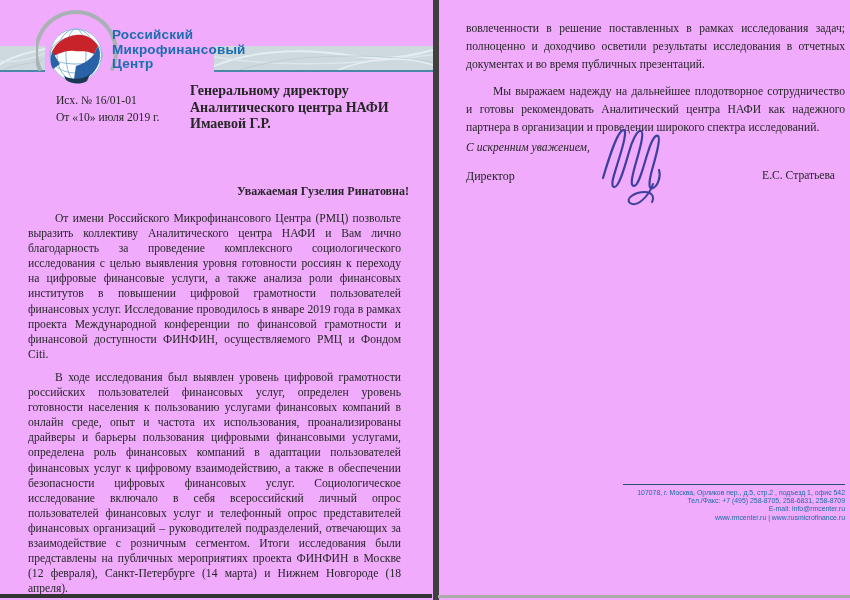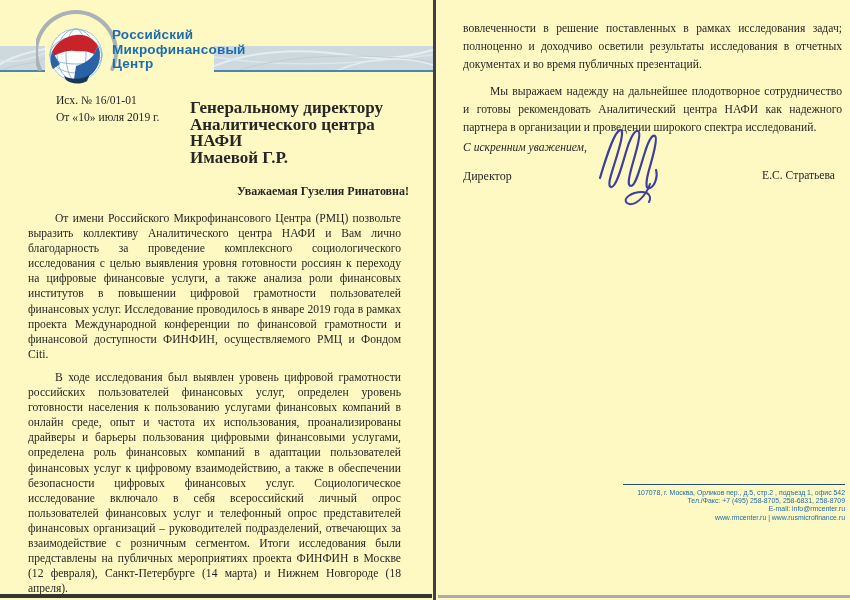--- a/index.html
+++ b/index.html
@@ -1,38 +1,38 @@
 <!DOCTYPE html>
 <html><head>
 <meta charset="utf-8">
 <style>
   * { margin:0; padding:0; box-sizing:border-box; }
   html,body { width:850px; height:600px; background:#ffffff; }
   body { font-family:"Liberation Serif", serif; color:#262626; }
-  .scan { position:relative; width:850px; height:600px; background:#fef9c3; overflow:hidden; }
+  .scan { position:relative; width:850px; height:600px; background:#f0abfc; overflow:hidden; }
 
   .page { position:absolute; top:0; height:600px; }
   .page1 { left:0; width:433px; }
-  .page2 { left:433px; width:417px; border-left:3px solid #404040; }
+  .page2 { left:433px; width:417px; border-left:6px solid #404040; }
 
   
   .band { position:absolute; top:46px; height:26px; background:#cdd9de; border-bottom:2px solid #4b87a9; overflow:hidden; }
   .band-left  { left:0;   width:45px; }
   .band-right { left:214px; width:219px; }
   .band svg { display:block; }
 
   .logo { position:absolute; left:36px; top:8px; width:84px; height:80px; }
   .logo-text { position:absolute; left:112px; top:28px; color:#1b6db0;
                font-family:"Liberation Sans", sans-serif; font-size:13.5px;
                line-height:14.5px; font-weight:bold; letter-spacing:0.2px; }
 
   
   .refblock { position:absolute; left:56px; top:93px; font-size:11.6px; line-height:16.5px; }
-  .addressee { position:absolute; left:190px; top:100px; width:225px;
-               font-weight:bold; font-size:17px; line-height:16.5px; }
+  .addressee { position:absolute; left:190px; top:83px; width:225px;
+               font-weight:bold; font-size:14px; line-height:16.5px; }
   .addressee .name { margin-top:0; }
   .salutation { position:absolute; left:28px; top:184px; width:381px; text-align:right;
                 font-weight:bold; font-size:12px; }
   .body1 { position:absolute; left:28px; top:211px; width:381px;
            font-size:11.6px; line-height:15.1px; text-align:justify; }
   .body1 p { margin:0 8px 8px 0; text-indent:27px; }
 
   
   .body2 { position:absolute; left:27px; top:20px; width:379px;
            font-size:11.6px; line-height:18px; text-align:justify; }

